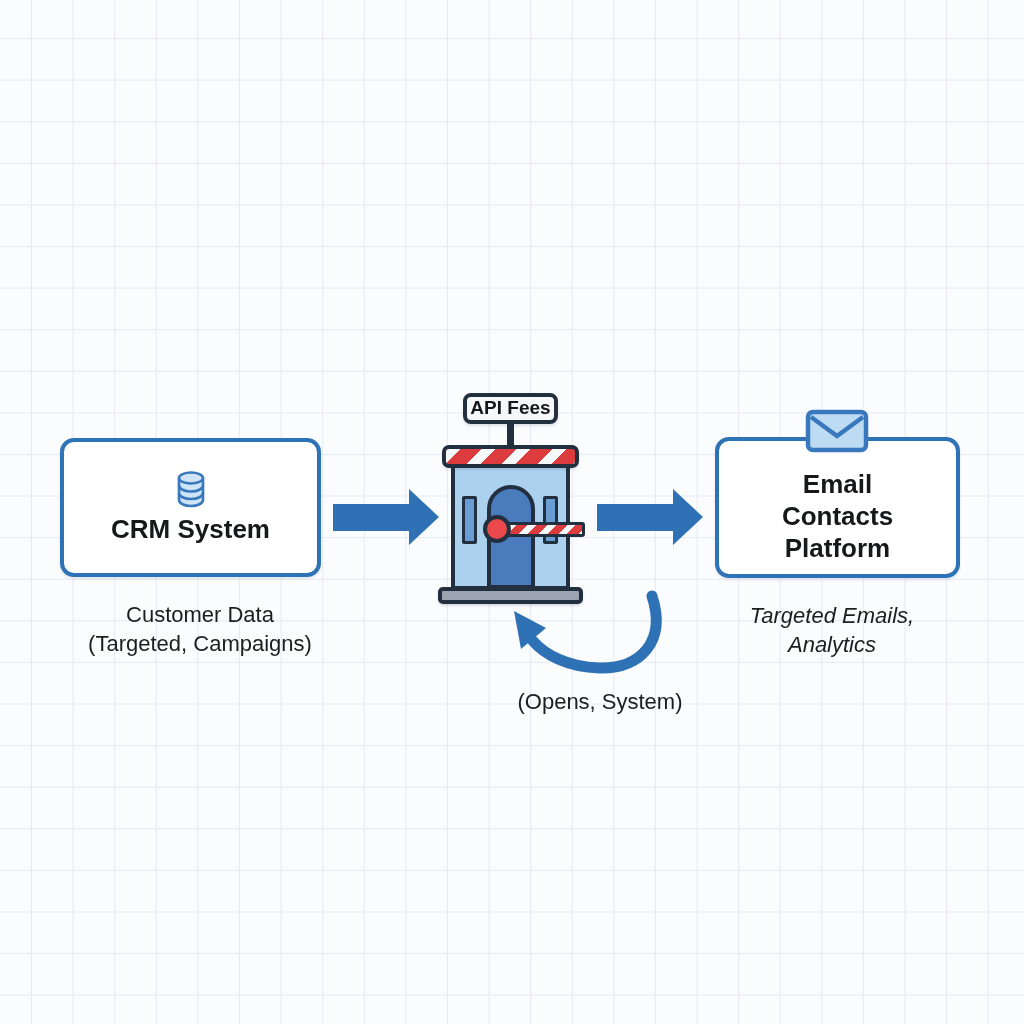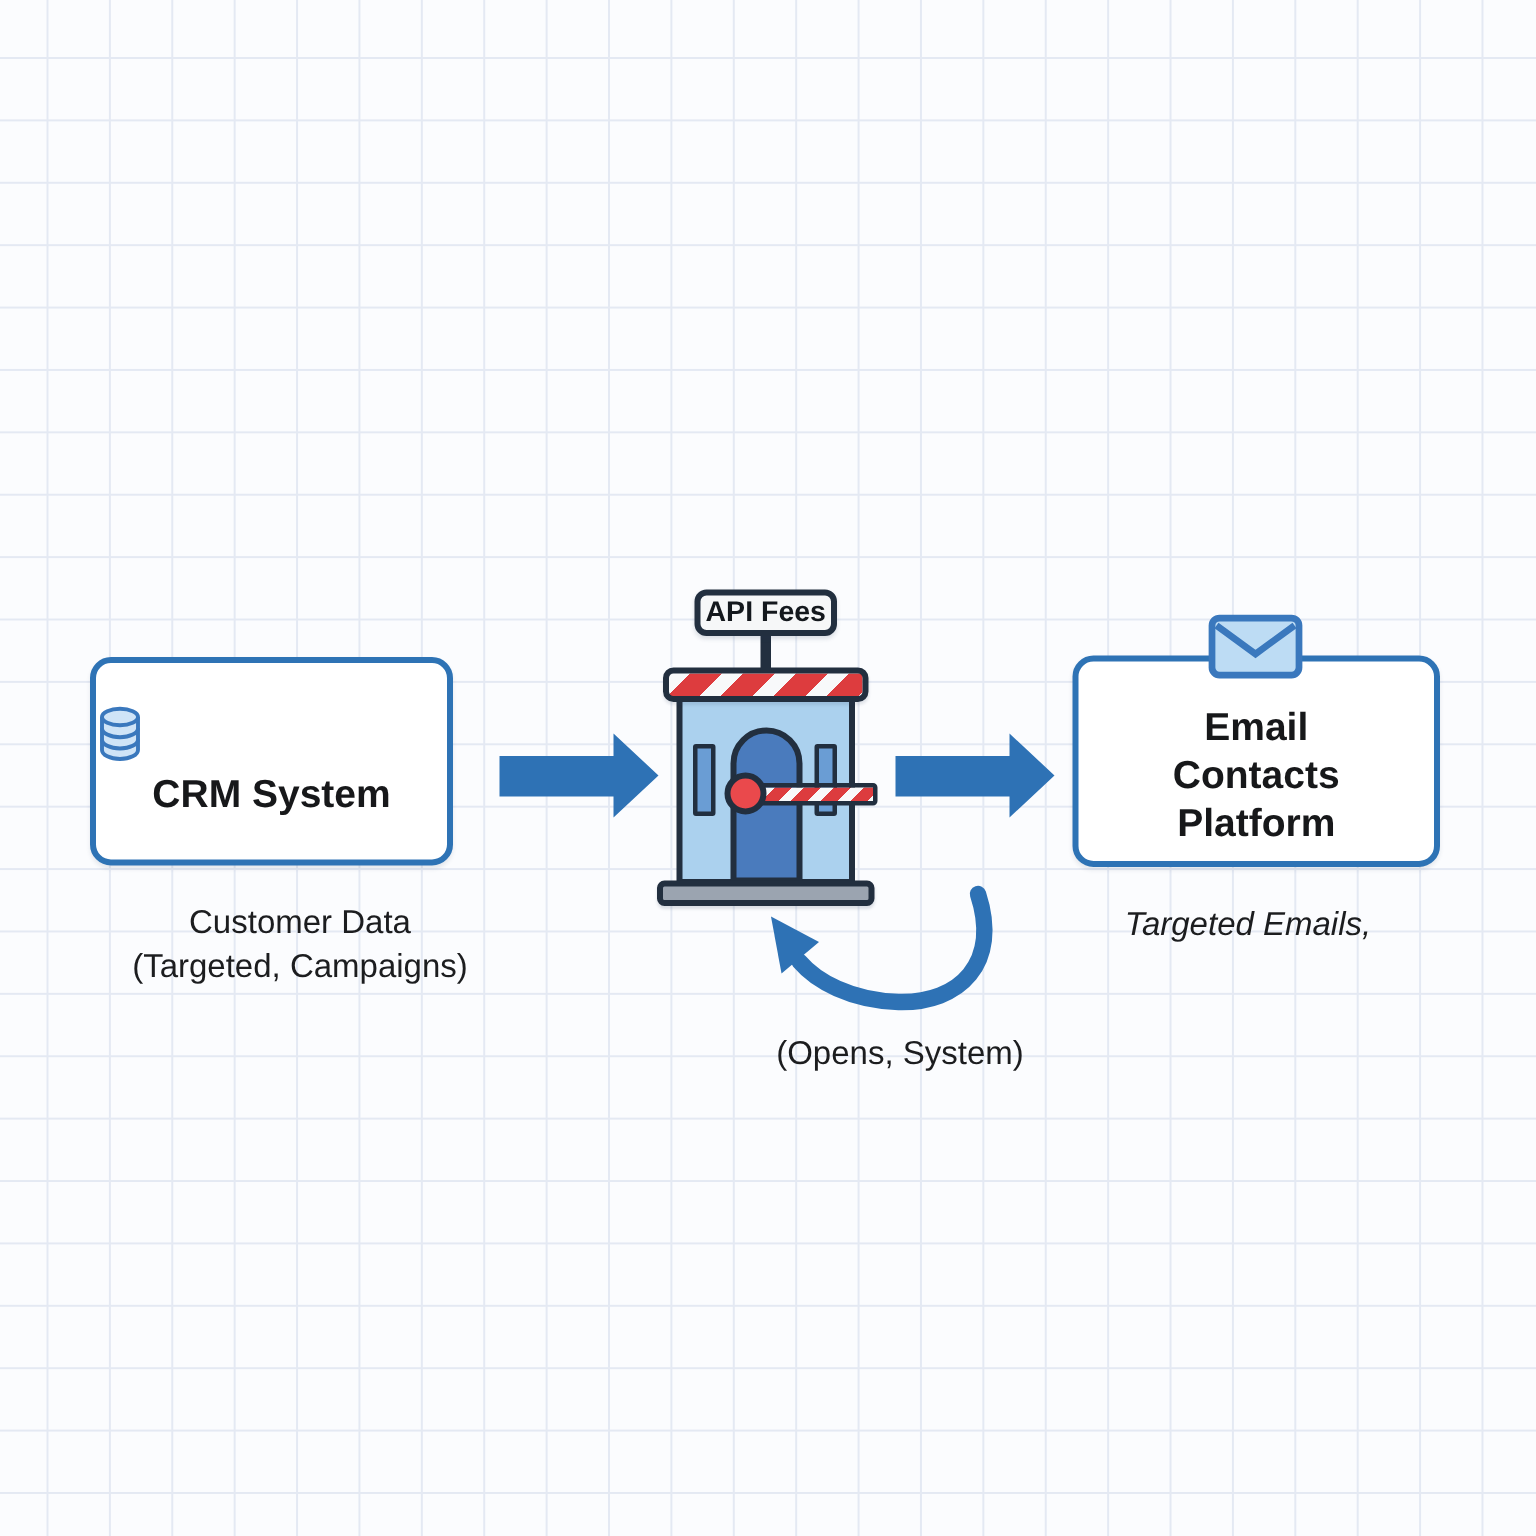--- a/index.html
+++ b/index.html
@@ -19,24 +19,24 @@
   }
   .abs { position: absolute; box-sizing: border-box; }
 
   
   .node-box {
     background: #ffffff;
     border: 4px solid #2e73b5;
     border-radius: 14px;
     box-shadow: 0 2px 3px rgba(40,60,90,0.10);
     display: flex; flex-direction: column;
-    justify-content: center;
+    align-items: center; justify-content: center;
     z-index: 10;
   }
-  .crm-box  { left: 60px;  top: 438px; width: 242px; height: 139px; }
+  .crm-box  { left: 60px;  top: 438px; width: 261px; height: 139px; }
   .email-box{ left: 715px; top: 437px; width: 245px; height: 141px; padding-top: 16px; }
 
   .box-title {
     font-size: 26px; font-weight: 700; color: #17181a;
     text-align: center; line-height: 32px;
   }
   .title-line { display: block; }
 
   
   .caption {
@@ -46,21 +46,21 @@
   .caption-line { display: block; }
   .crm-caption      { left: 40px;  top: 600px; width: 320px; }
   .email-caption    { left: 712px; top: 601px; width: 240px; font-style: italic; }
   .feedback-caption { left: 450px; top: 687px; width: 300px; }
 
   
   .booth-sign {
     left: 463px; top: 393px; width: 95px; height: 31px;
     background: #f6f7f8;
     border: 4px solid #222f3f; border-radius: 8px;
-    display: flex; align-items: center; justify-content: center;
+    display: flex; justify-content: center;
     font-size: 19px; font-weight: 700; color: #14181d;
     z-index: 14;
     box-shadow: 0 2px 3px rgba(40,60,90,0.15);
   }
   .booth-post { left: 507px; top: 423px; width: 7px; height: 25px; background: #222f3f; z-index: 13; }
   .booth-body {
     left: 451px; top: 464px; width: 119px; height: 126px;
     background: #abd1ee; border: 4px solid #222f3f; border-radius: 2px;
     z-index: 10;
   }
@@ -166,19 +166,20 @@
   </div>
   <div class="abs envelope-icon-wrap">
     <svg width="64" height="44" viewBox="0 0 64 44">
       <rect x="3" y="3" width="58" height="38" rx="5" fill="#bddcf4" stroke="#3a78bd" stroke-width="4.5"></rect>
       <polyline points="6,8 32,27 58,8" fill="none" stroke="#3a78bd" stroke-width="4.5"></polyline>
     </svg>
   </div>
 
   <div class="abs caption email-caption">
     <span class="caption-line">Targeted Emails,</span>
+    <span class="caption-line">Analytics</span>
   </div>
 
   <div class="abs caption feedback-caption">
     <span class="caption-line">(Opens, System)</span>
   </div>
 
 </div>
 
 </body></html>

